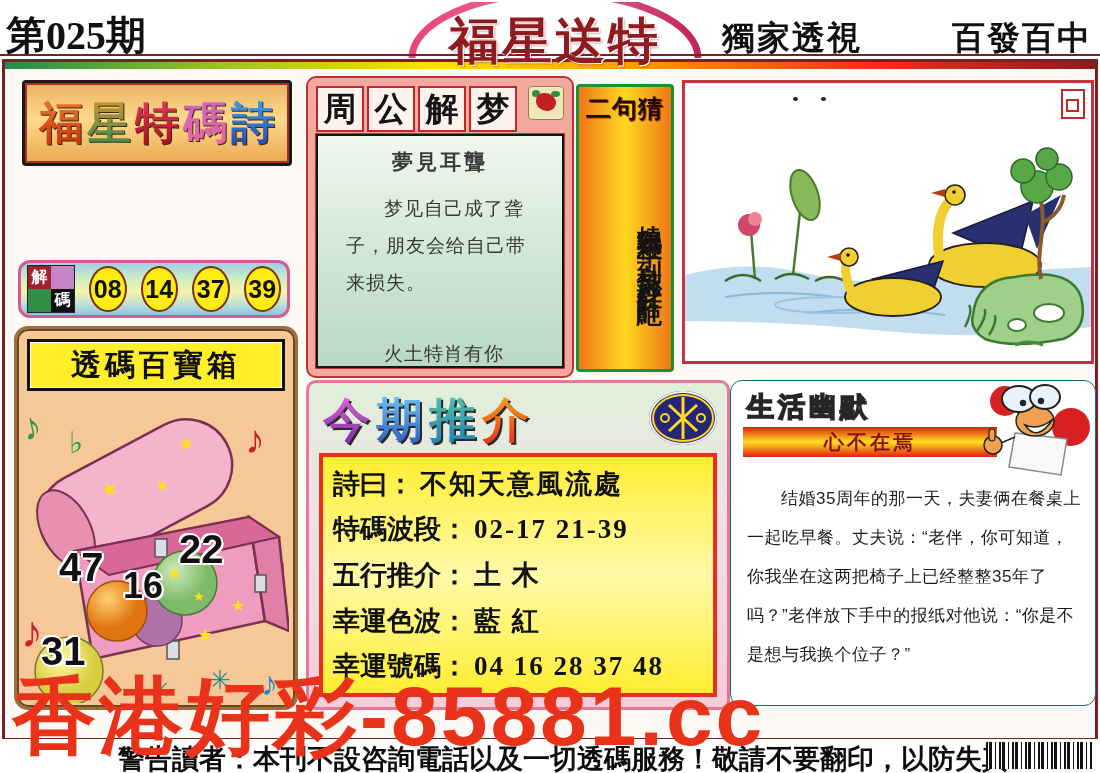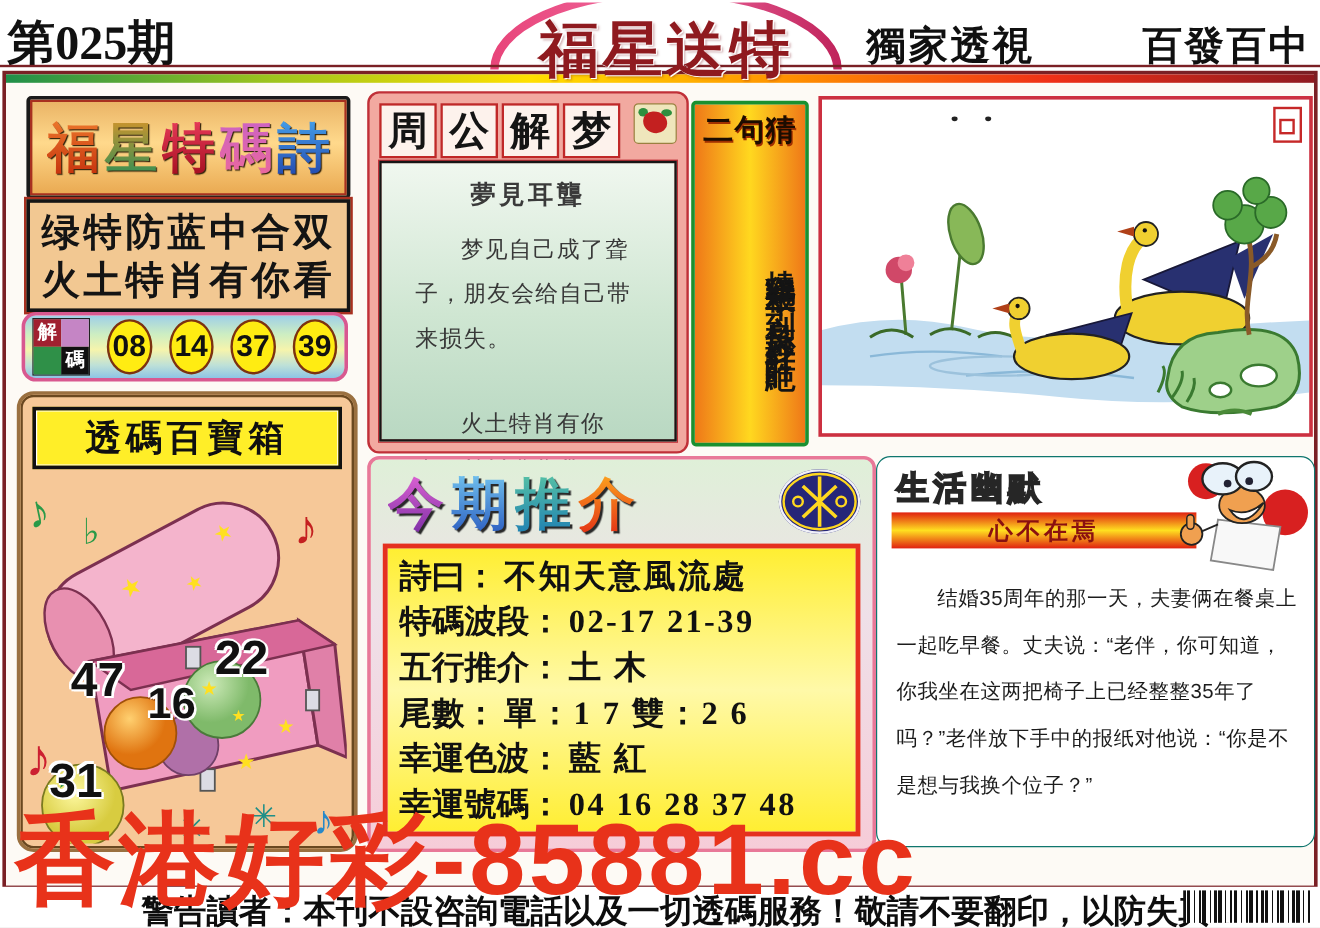--- a/index.html
+++ b/index.html
@@ -156,24 +156,20 @@
   </div>
 
   <div class="abs fk-box">
     <span class="fk-char fk0">福</span>
     <span class="fk-char fk1">星</span>
     <span class="fk-char fk2">特</span>
     <span class="fk-char fk3">碼</span>
     <span class="fk-char fk4">詩</span>
   </div>
 
-  <div class="abs poem-box">
-    <div class="poem-line">绿特防蓝中合双</div>
-    <div class="poem-line">火土特肖有你看</div>
-  </div>
 
   <div class="abs decode">
     <div class="dgrid">
       <span class="a">解</span>
       <span class="b"></span>
       <span class="c"></span>
       <span class="d">碼</span>
     </div>
     <div class="dball">08</div>
     <div class="dball">14</div>
@@ -328,21 +324,20 @@
         <ellipse cx="34" cy="27" rx="30" ry="23" fill="none" stroke="#ffd820" stroke-width="2"></ellipse>
         <path d="M34,6 L34,48 M20,14 L48,40 M48,14 L20,40" stroke="#ffd820" stroke-width="3"></path>
         <circle cx="16" cy="27" r="4" fill="none" stroke="#ffd820" stroke-width="2"></circle>
         <circle cx="52" cy="27" r="4" fill="none" stroke="#ffd820" stroke-width="2"></circle>
       </svg>
     </div>
     <div class="content">
       <div class="rrow"><span>詩曰：</span><span class="val">不知天意風流處</span></div>
       <div class="rrow"><span>特碼波段：</span><span class="val">02-17 21-39</span></div>
       <div class="rrow"><span>五行推介：</span><span class="val">土 木</span></div>
-      <div class="rrow"><span>尾數：</span><span class="val">單：1 7 雙：2 6</span></div>
       <div class="rrow"><span>幸運色波：</span><span class="val">藍 紅</span></div>
       <div class="rrow"><span>幸運號碼：</span><span class="val">04 16 28 37 48</span></div>
     </div>
   </div>
 
   <div class="abs humor">
     <div class="h-title">生活幽默</div>
     <div class="h-bar">心不在焉</div>
     <svg class="cartoon" width="122" height="104" viewBox="0 0 122 104">
       <circle cx="30" cy="26" r="15" fill="#d82020"></circle>

